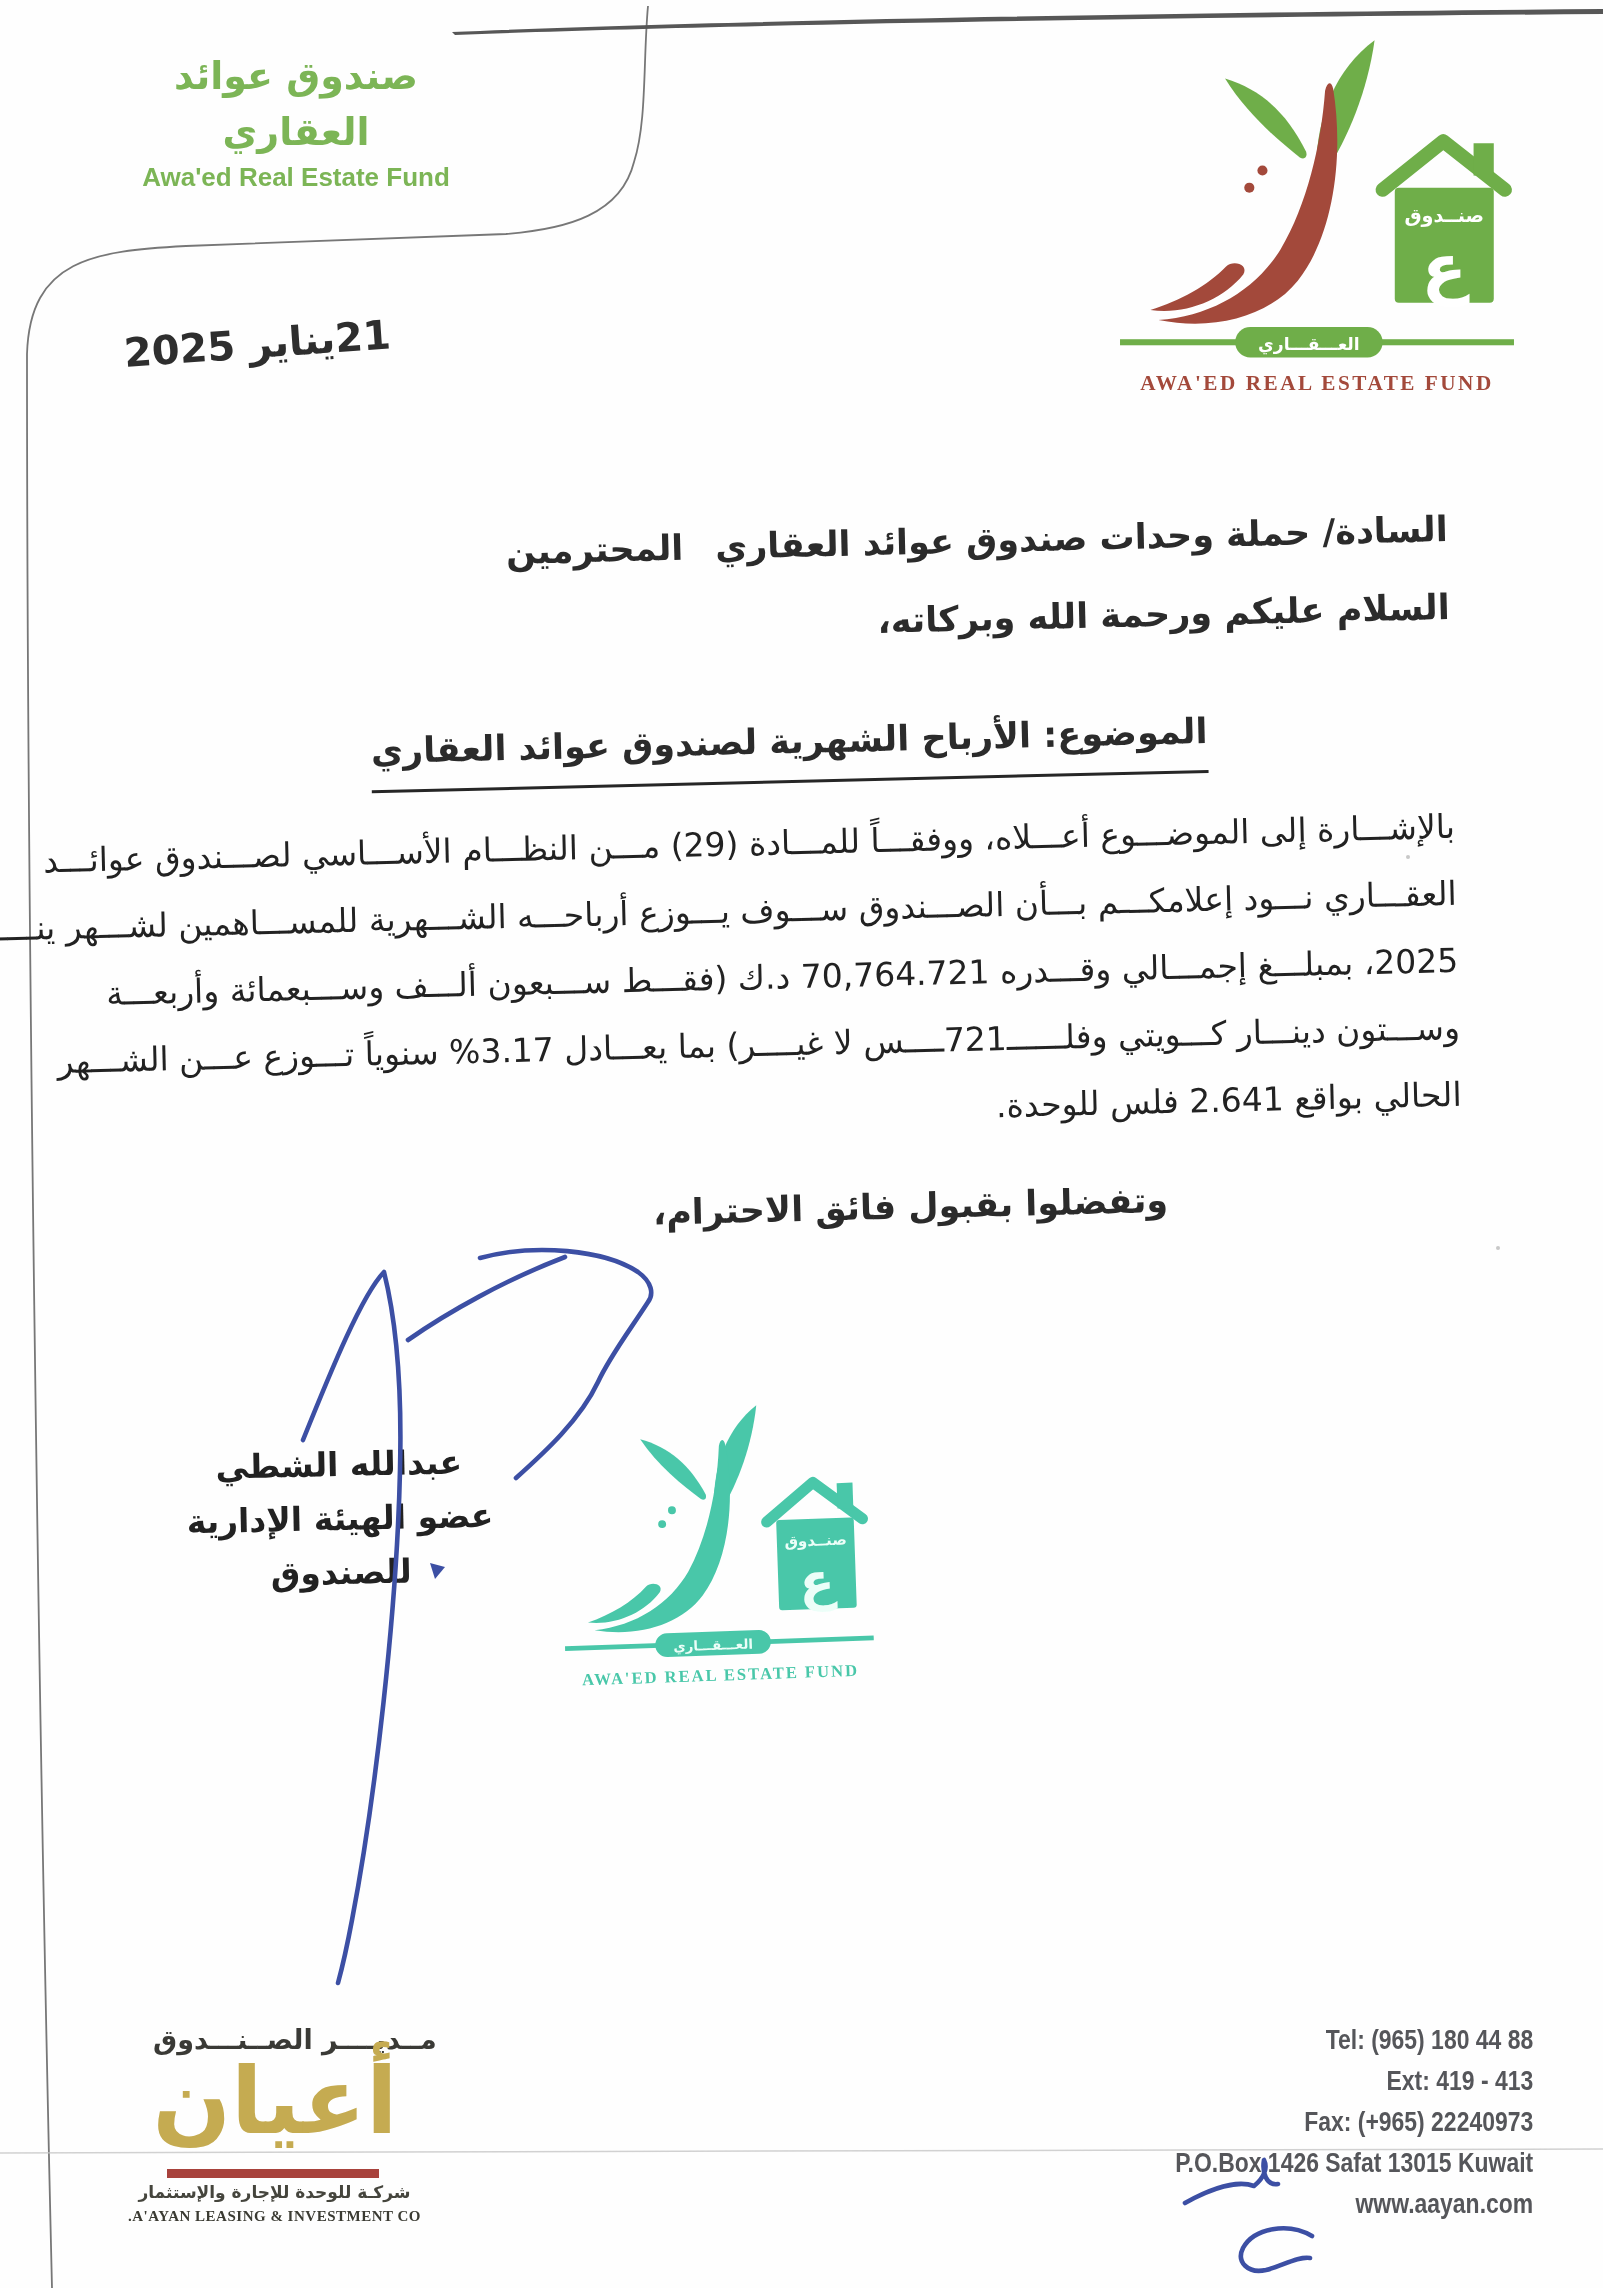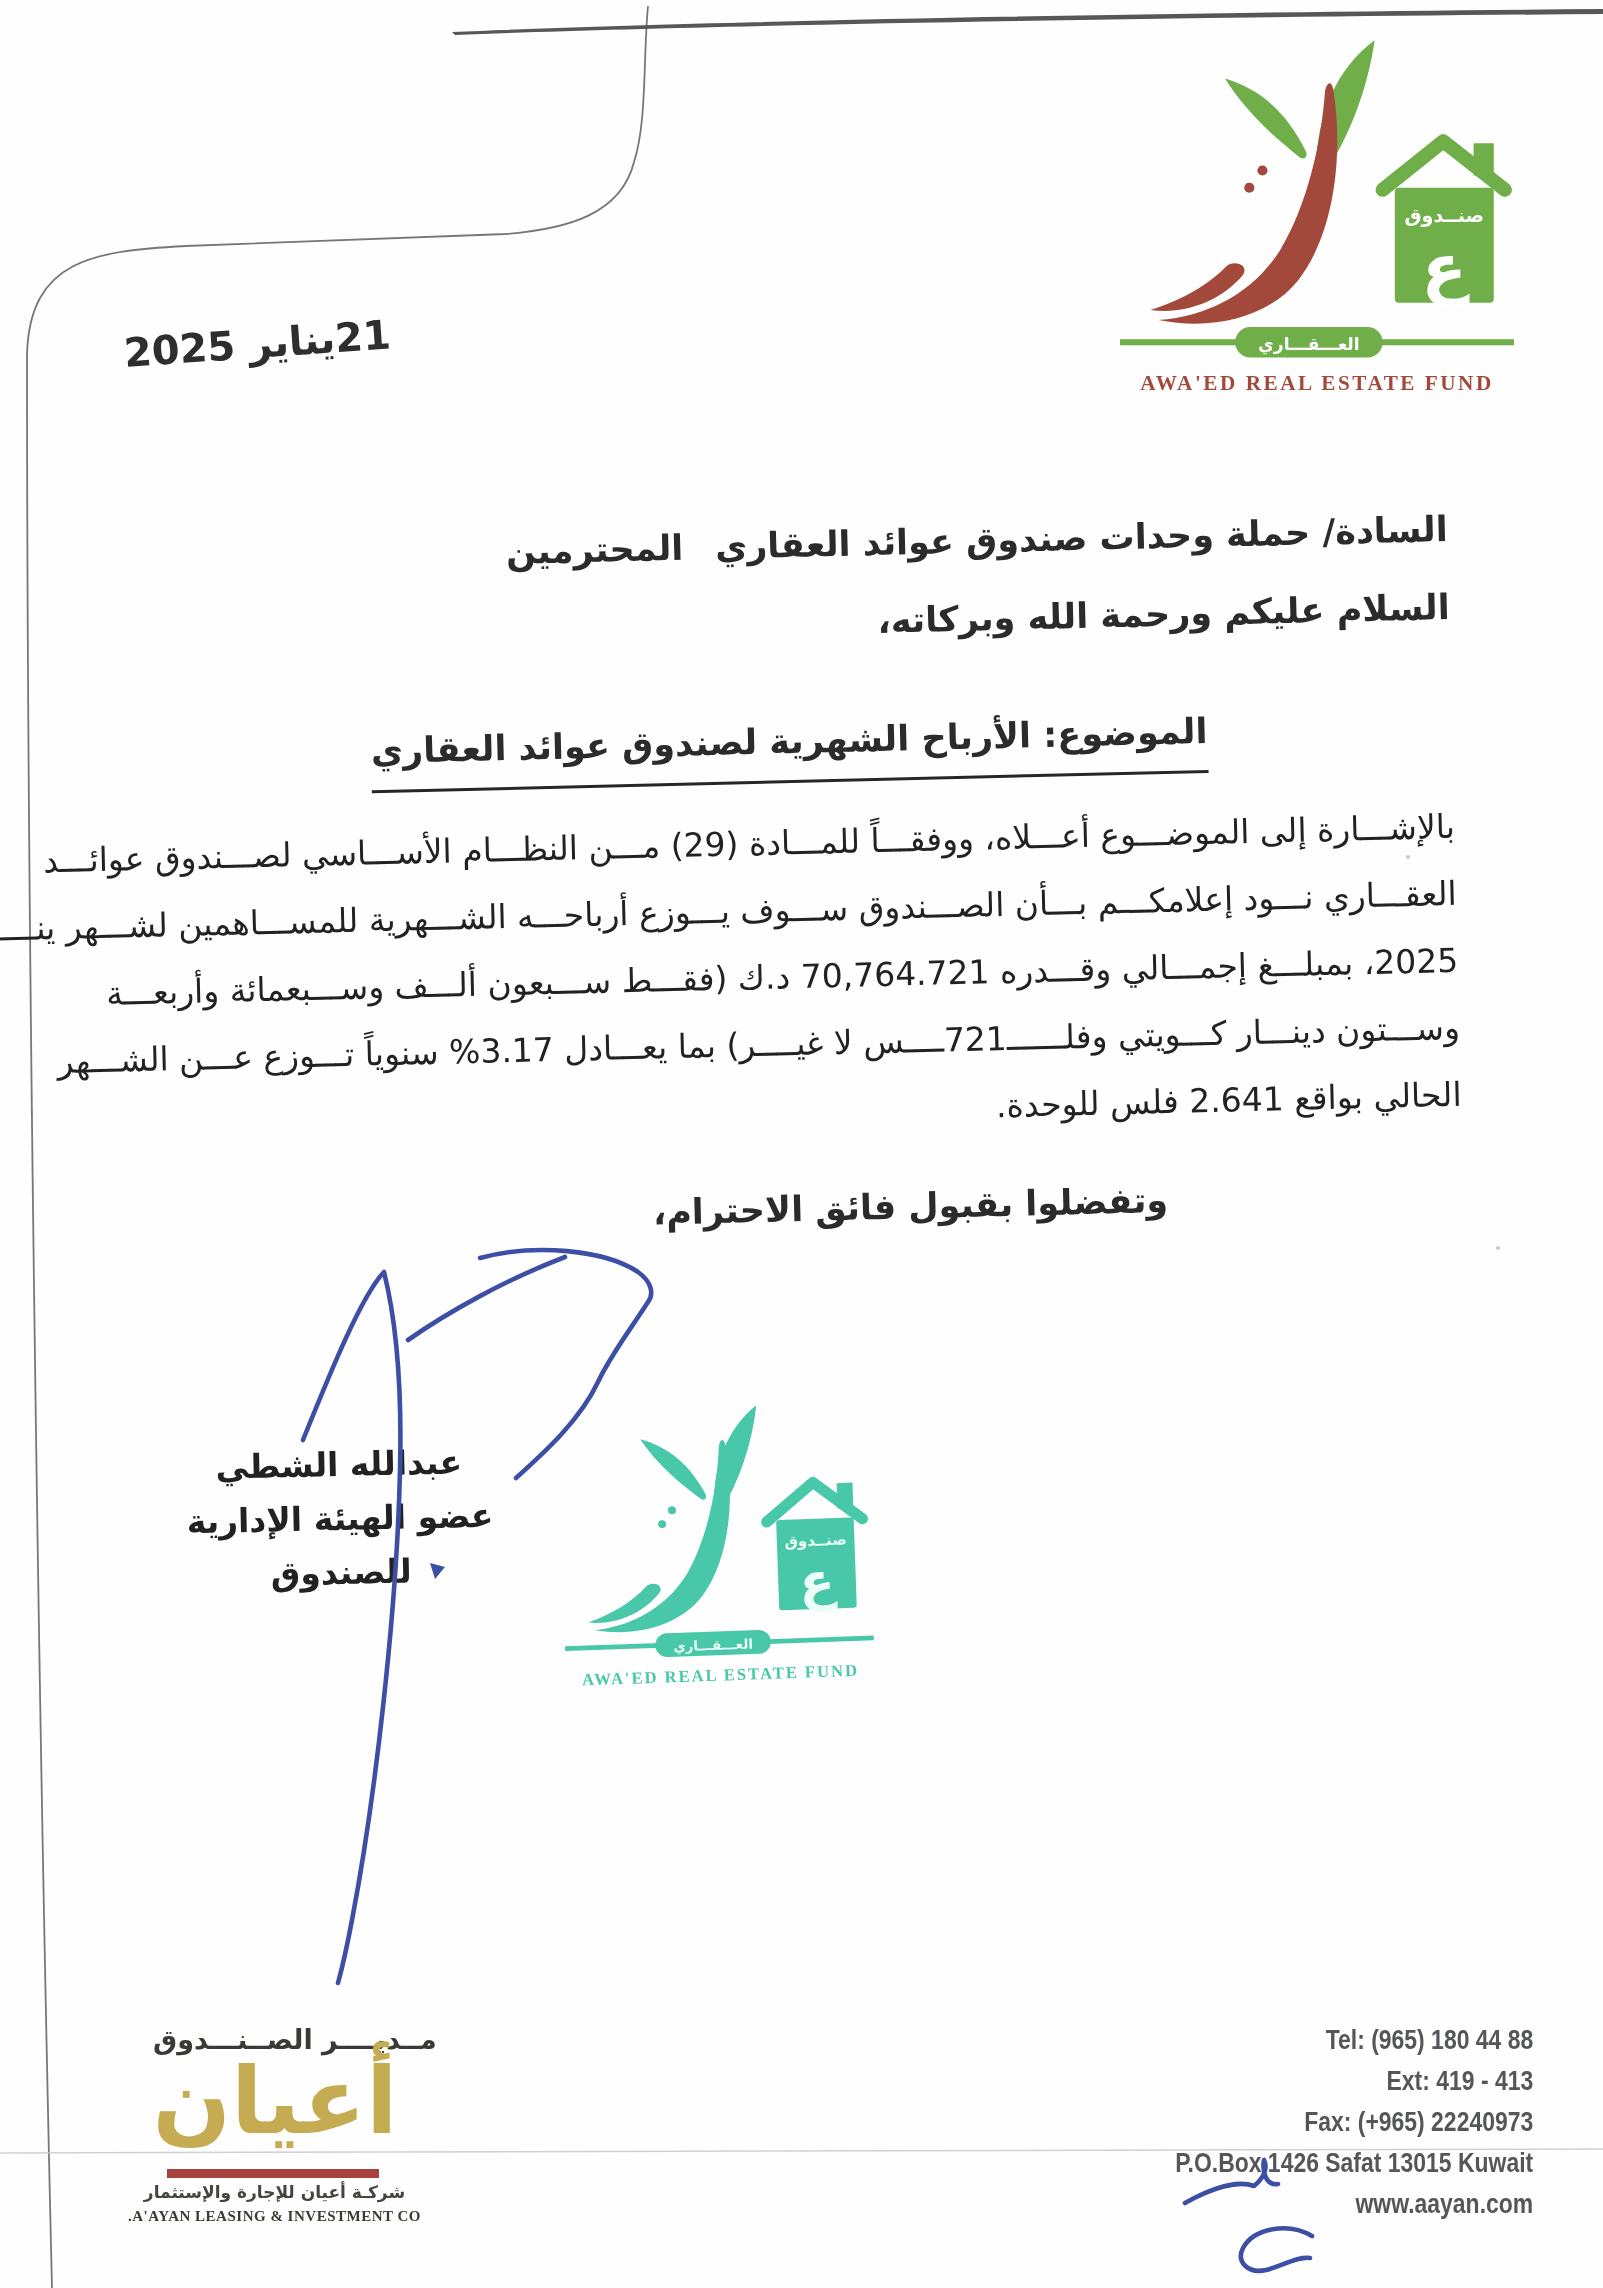--- a/index.html
+++ b/index.html
@@ -66,20 +66,24 @@
 <body>
 
 <div class="page">
 
   <svg class="overlay" viewBox="0 0 1603 2288">
     <path d="M 452,32 C 700,21 1200,12 1603,9 L 1603,14 C 1200,17 700,25 455,35 Z" fill="#3a3a3a" opacity="0.85"></path>
     <path d="M 648,6 C 643,60 647,122 634,162 C 621,214 568,229 506,234 L 186,246 C 94,251 30,259 27,354 C 27,900 38,1700 52,2288" stroke="#555" stroke-width="1.8" fill="none" opacity="0.8"></path>
     <line x1="0" y1="2153" x2="1603" y2="2149" stroke="#c6c6c6" stroke-width="1.5" opacity="0.8"></line>
   </svg>
 
+  <div class="brand">
+    <div class="brand-ar">صندوق عوائد العقاري</div>
+    <div class="brand-en">Awa'ed Real Estate Fund</div>
+  </div>
 
   <svg class="logo-box logo" viewBox="0 0 394 360">
     <path class="leaf" d="M196,130 C197,78 216,32 254,4 C247,54 228,100 206,134 C202,138 196,136 196,130 Z"></path>
     <path class="leaf" d="M186,114 C167,76 142,53 106,42 C127,76 157,102 180,120 C185,123 188,119 186,114 Z"></path>
     <path class="ink" d="M213,52 C224,120 213,198 178,242 C149,278 95,292 40,281 C93,277 136,251 161,211 C187,167 201,108 205,54 C207,45 211,44 213,52 Z"></path>
     <path class="ink" d="M124,236 C103,262 66,276 32,271 C61,262 89,247 107,228 C114,221 130,226 124,236 Z"></path>
     <circle class="ink" cx="130" cy="150" r="5"></circle>
     <circle class="ink" cx="143" cy="133" r="5"></circle>
     <path class="roofline" d="M262,152 L322,104 L383,152"></path>
     <rect class="house" x="352" y="106" width="20" height="32"></rect>
@@ -143,21 +147,21 @@
       <path d="M 480,1258 C 535,1243 605,1250 638,1272 C 652,1282 654,1294 648,1302 C 630,1330 610,1356 598,1382 C 580,1420 545,1452 516,1478"></path>
       <path d="M 1185,2203 C 1212,2188 1238,2180 1254,2186 C 1264,2178 1268,2168 1264,2160 C 1262,2172 1266,2186 1278,2184"></path>
       <path d="M 1312,2236 C 1288,2222 1254,2228 1243,2248 C 1236,2262 1248,2274 1266,2270 C 1282,2266 1298,2256 1310,2258"></path>
     </g>
     <path d="M 430,1563 L 445,1567 L 435,1579 Z" fill="#3c4fa4"></path>
   </svg>
 
   <div class="manager-label">مــديــــر الصــنـــدوق</div>
   <div class="aayan-ar">أعيان</div>
   <div class="aayan-bar"></div>
-  <div class="aayan-co-ar">شركـة أعيان للإجارة والإستثمار</div>
+  <div class="aayan-co-ar">شركـة للوحدة للإجارة والإستثمار</div>
   <div class="aayan-co-en">A'AYAN LEASING &amp; INVESTMENT CO.</div>
 
   <div class="contact">
     <div>Tel: (965) 180 44 88</div>
     <div>Ext: 419 - 413</div>
     <div>Fax: (+965) 22240973</div>
     <div>P.O.Box 1426 Safat 13015 Kuwait</div>
     <div>www.aayan.com</div>
   </div>
 

